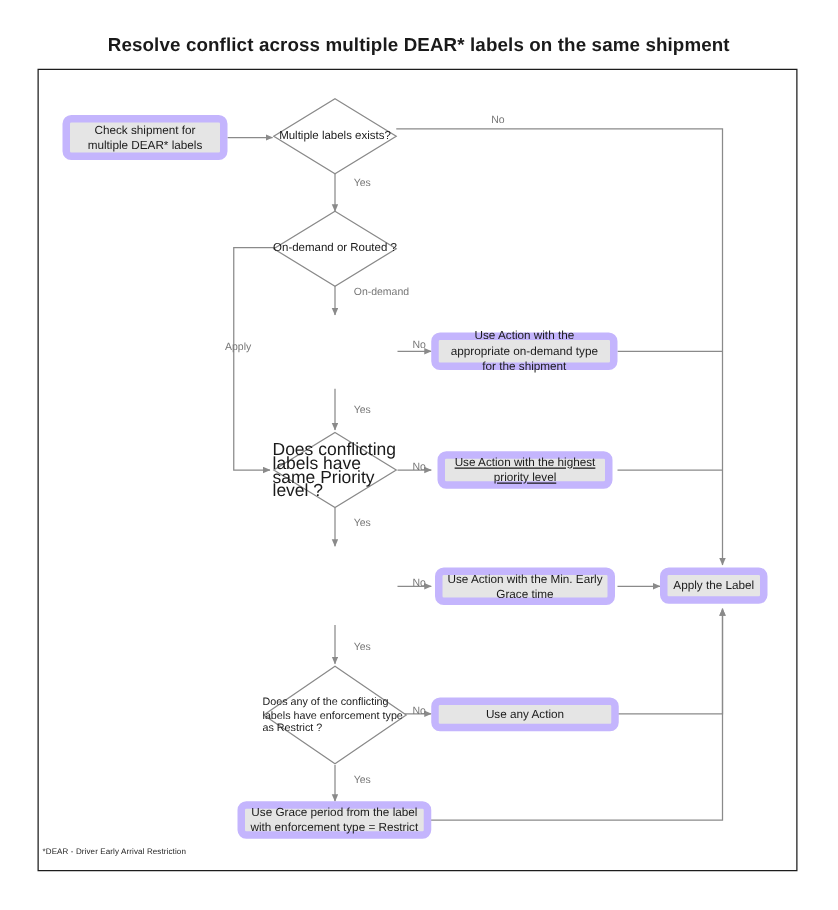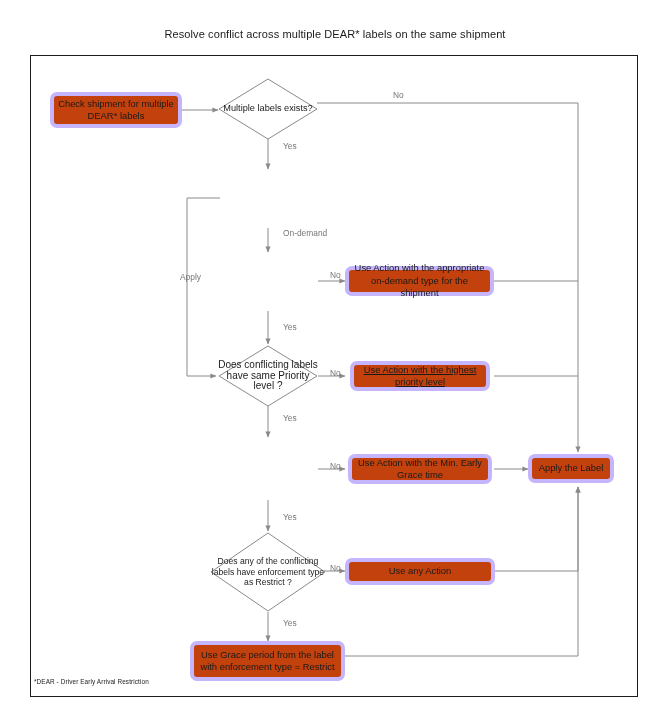--- a/index.html
+++ b/index.html
@@ -18,23 +18,24 @@
     position: absolute;
     left: 0; top: 0;
     width: 670px; height: 728px;
   }
   .title {
     position: absolute;
     left: 0;
     top: 28px;
     width: 670px;
     text-align: center;
-    font-size: 11px;
+    font-size: 15px;
     color: #1a1a1a;
     letter-spacing: 0.1px;
+    font-weight: bold;
   }
   .frame {
     position: absolute;
     left: 30px;
     top: 55px;
     width: 608px;
     height: 642px;
     border: 1.4px solid #1c1c1c;
     background: #ffffff;
     box-sizing: border-box;
@@ -56,43 +57,43 @@
   .node {
     position: absolute;
     box-sizing: border-box;
     display: flex;
     align-items: center;
     justify-content: center;
     text-align: center;
     color: #1a1a1a;
   }
   .rbox {
-    border: 4px solid #c4b5fd;
+    border: 6px solid #c4b5fd;
     border-radius: 7px;
-    background: #c2410c;
+    background: #e5e5e5;
     font-size: 9.4px;
     line-height: 12.5px;
     padding: 2px 4px;
   }
   .diamond-wrap {
     position: absolute;
   }
   .diamond-shape {
     position: absolute;
     left: 0; top: 0;
     width: 100%; height: 100%;
   }
   .diamond-text {
     position: absolute;
     left: 0; top: 0;
     width: 100%; height: 100%;
     display: flex;
     align-items: center;
     justify-content: center;
-    text-align: center;
+    text-align: left;
     font-size: 9.2px;
     line-height: 11.6px;
     color: #1a1a1a;
   }
   .edge-label {
     position: absolute;
     font-size: 8.4px;
     color: #767676;
     white-space: nowrap;
     margin-left: 10px;
@@ -155,46 +156,52 @@
 
   <div class="node rbox" style="left:50px; top:92px; width:132px; height:36px;">Check shipment for multiple DEAR* labels</div>
 
   <div class="diamond-wrap" style="left:218px; top:78px; width:100px; height:62px;">
     <svg class="diamond-shape" viewBox="0 0 100 62" preserveAspectRatio="none">
       <polygon points="50,1 99,31 50,61 1,31" fill="#ffffff" stroke="#8a8a8a" stroke-width="1"></polygon>
     </svg>
     <div class="diamond-text">Multiple labels exists?</div>
   </div>
 
+  <div class="diamond-wrap" style="left:218px; top:168px; width:100px; height:62px;">
+    <svg class="diamond-shape" viewBox="0 0 100 62" preserveAspectRatio="none">
+      <polygon points="50,1 99,31 50,61 1,31" fill="#ffffff" stroke="#8a8a8a" stroke-width="1"></polygon>
+    </svg>
+    <div class="diamond-text">On-demand or Routed ?</div>
+  </div>
 
 
   <div class="diamond-wrap" style="left:218px; top:345px; width:100px; height:62px;">
     <svg class="diamond-shape" viewBox="0 0 100 62" preserveAspectRatio="none">
       <polygon points="50,1 99,31 50,61 1,31" fill="#ffffff" stroke="#8a8a8a" stroke-width="1"></polygon>
     </svg>
-    <div class="diamond-text" style="font-size:10px; line-height:10.8px;">Does conflicting labels have same Priority level ?</div>
+    <div class="diamond-text" style="font-size:14px; line-height:10.8px;">Does conflicting labels have same Priority level ?</div>
   </div>
 
 
   <div class="diamond-wrap" style="left:210px; top:532px; width:116px; height:80px;">
     <svg class="diamond-shape" viewBox="0 0 116 80" preserveAspectRatio="none">
       <polygon points="58,1 115,40 58,79 1,40" fill="#ffffff" stroke="#8a8a8a" stroke-width="1"></polygon>
     </svg>
     <div class="diamond-text" style="font-size:8.6px; line-height:10.6px;">Does any of the conflicting labels have enforcement type as Restrict ?</div>
   </div>
 
   <div class="node rbox" style="left:345px; top:266px; width:149px; height:30px;">Use Action with the appropriate on-demand type for the shipment</div>
 
   <div class="node rbox" style="left:350px; top:361px; width:140px; height:30px;text-decoration:underline;">Use Action  with the highest priority level</div>
 
   <div class="node rbox" style="left:345px; top:558px; width:150px; height:27px;">Use any Action</div>
 
   <div class="node rbox" style="left:348px; top:454px; width:144px; height:30px;">Use Action with the Min. Early Grace time</div>
 
-  <div class="node rbox" style="left:190px; top:641px; width:155px; height:40px;">Use Grace period from the label with enforcement type = Restrict</div>
+  <div class="node rbox" style="left:190px; top:641px; width:155px; height:30px;">Use Grace period from the label with enforcement type = Restrict</div>
 
   <div class="node rbox" style="left:528px; top:454px; width:86px; height:29px;">Apply the Label</div>
 
   <div class="edge-label" style="left:383px; top:90px;">No</div>
   <div class="edge-label" style="left:273px; top:141px;">Yes</div>
   <div class="edge-label" style="left:170px; top:272px;">Apply</div>
   <div class="edge-label" style="left:273px; top:228px;">On-demand</div>
   <div class="edge-label" style="left:320px; top:270px;">No</div>
   <div class="edge-label" style="left:273px; top:322px;">Yes</div>
   <div class="edge-label" style="left:320px; top:368px;">No</div>

